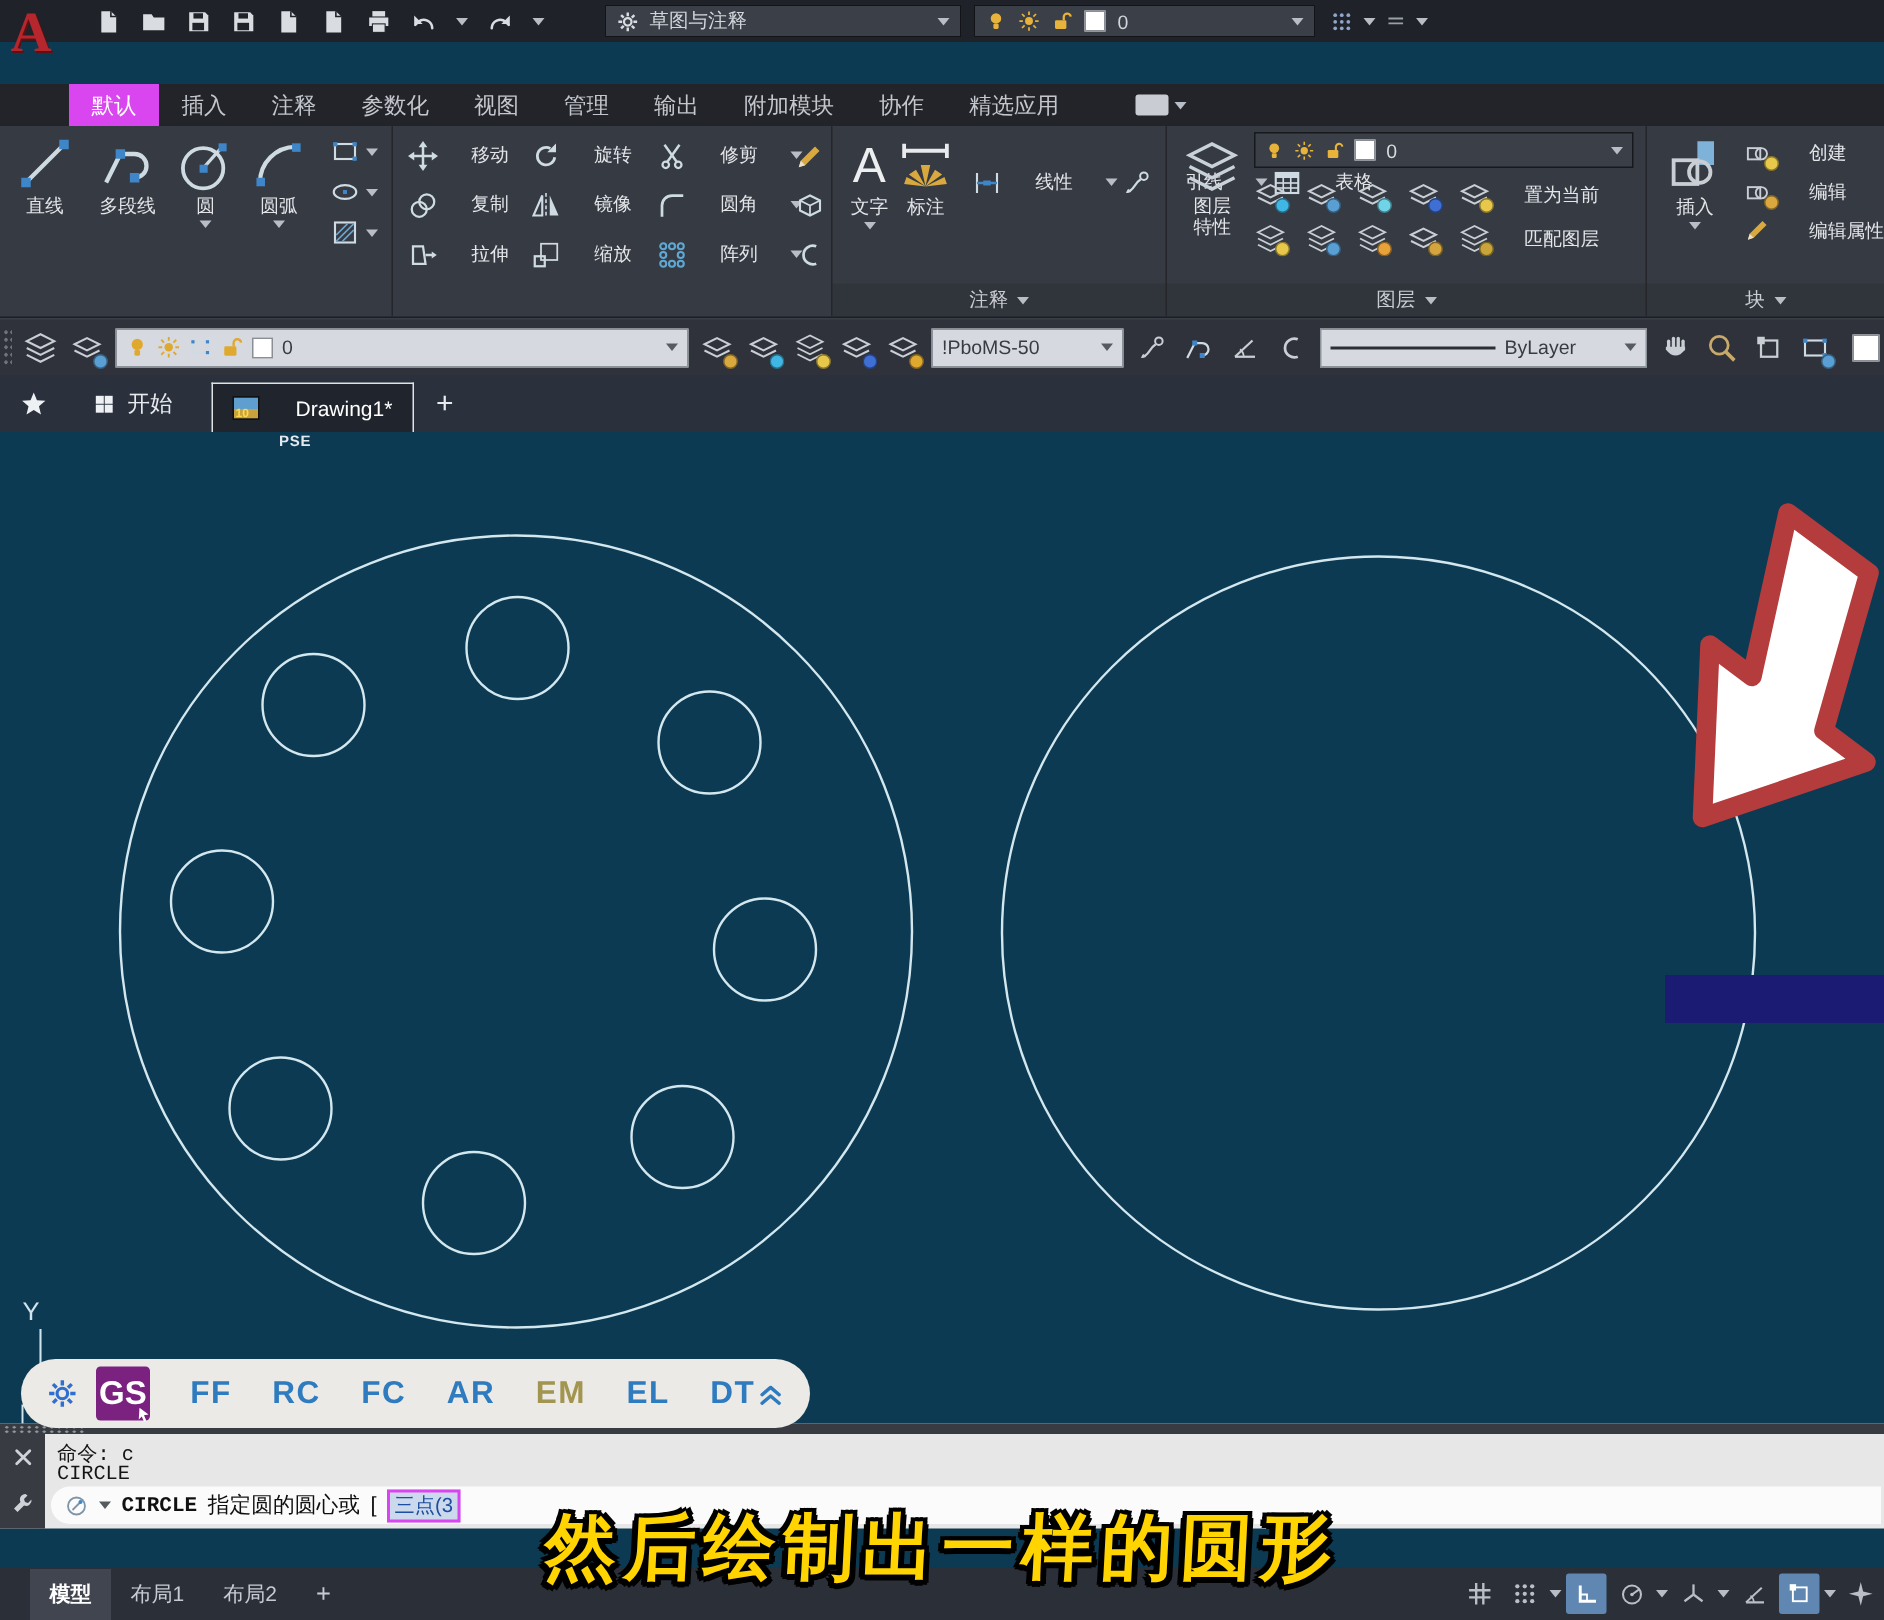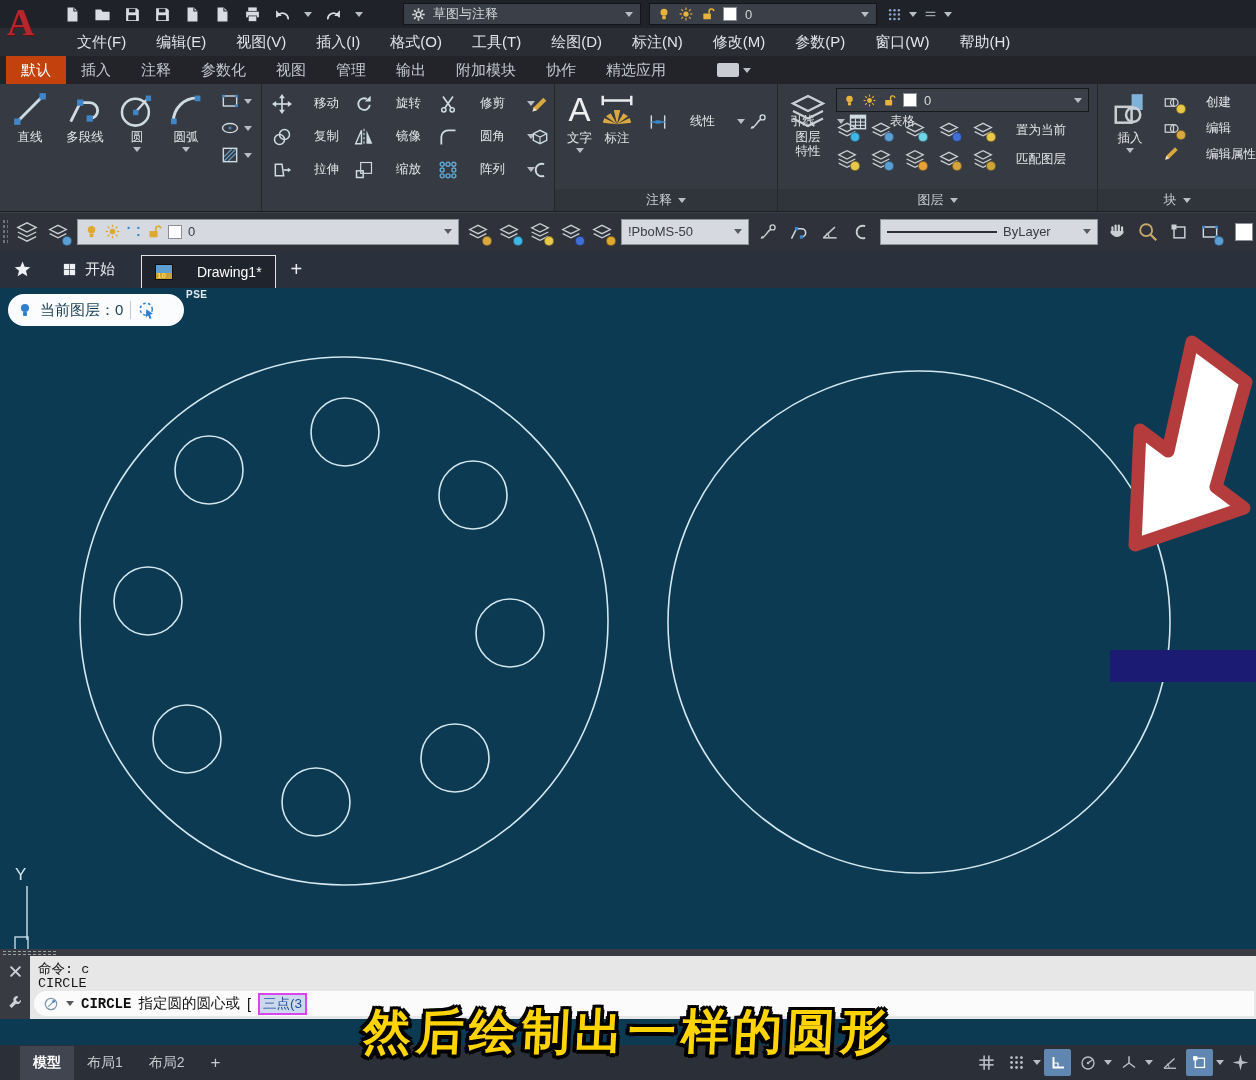--- a/index.html
+++ b/index.html
@@ -24,21 +24,21 @@
   .gold { color:#e8b33a; }
   .tbtrail { display:flex; align-items:center; gap:7px; margin-left:10px; color:#8fa6c8; }
 
   
   #menubar { top:28px; left:0; width:100%; height:28px; background:#2a2d34; display:flex; align-items:center; padding-left:62px; }
   .mi { padding:0 15px; font-size:15px; color:#e2e4e8; }
 
   
   #rtabs { top:56px; left:0; width:100%; height:28px; background:#22242a; display:flex; align-items:stretch; padding-left:6px; }
   .rtab { padding:0 15px; font-size:15px; color:#c3c6cc; display:flex; align-items:center; }
-  .rtab.active { background:#c2410c; color:#fff; }
+  .rtab.active { background:#d946ef; color:#fff;margin-left:40px; }
   .rtab-collapse { margin-left:36px; display:flex; align-items:center; gap:4px; }
   .rtab-collapse .box { width:22px; height:14px; background:#c9ccd2; border-radius:2px; }
 
   
   #ribbon { top:84px; left:0; width:100%; height:128px; background:#363a42; display:flex; border-bottom:1px solid #1c1e23; }
   .rpanel { position:relative; height:100%; border-right:1px solid #24262c; }
   .plabel { position:absolute; bottom:0; left:0; right:0; height:22px; background:rgba(0,0,0,.10);
             display:flex; align-items:center; justify-content:center; gap:6px; color:#c9ccd2; font-size:13px; }
   .bigbtn { display:flex; flex-direction:column; align-items:center; width:52px; padding-top:5px; gap:1px; }
   .bigbtn .lb { font-size:12.5px; color:#e3e5e9; white-space:nowrap; }
@@ -504,34 +504,20 @@
           <use href="#s-dots9"></use>
         </svg>
       <span class="cd"></span>
       <svg class="ic" width="13" height="13" style="color:#9aa0a8">
           <use href="#s-menu"></use>
         </svg>
       <span class="cd"></span>
     </div>
   </div>
 
-  <div id="menubar" class="abs">
-    <span class="mi">文件(F)</span>
-    <span class="mi">编辑(E)</span>
-    <span class="mi">视图(V)</span>
-    <span class="mi">插入(I)</span>
-    <span class="mi">格式(O)</span>
-    <span class="mi">工具(T)</span>
-    <span class="mi">绘图(D)</span>
-    <span class="mi">标注(N)</span>
-    <span class="mi">修改(M)</span>
-    <span class="mi">参数(P)</span>
-    <span class="mi">窗口(W)</span>
-    <span class="mi">帮助(H)</span>
-  </div>
 
   <div id="rtabs" class="abs">
     <span class="rtab active">默认</span>
     <span class="rtab">插入</span>
     <span class="rtab">注释</span>
     <span class="rtab">参数化</span>
     <span class="rtab">视图</span>
     <span class="rtab">管理</span>
     <span class="rtab">输出</span>
     <span class="rtab">附加模块</span>
@@ -1011,33 +997,44 @@
       </g>
 
       <circle cx="919" cy="334" r="251" fill="none" stroke="#d3e7ee" stroke-width="1.6"></circle>
 
       <rect x="1110" y="362" width="146" height="32" fill="#1b1b74"></rect>
 
       <path d="M1192 54 L1246 94 L1216 199 L1244 220 L1135 257 L1140 142 L1168 163 Z" fill="#ffffff" stroke="#b43c3c" stroke-width="13" stroke-linejoin="round"></path>
     </svg>
 
     
-    <div id="layer-pill" class="abs">
-      <svg class="ic" width="16" height="16" style="color:#2f7fd0">
-          <use href="#s-bulb"></use>
-        </svg>
-      <span class="txt">当前图层：0</span>
-      <span class="div"></span>
-      <svg class="ic" width="18" height="18" style="color:#2f7fd0">
-          <use href="#s-dashsel"></use>
-        </svg>
-    </div>
     <span id="pse" class="abs">PSE</span>
 
     
+    <div id="quickbar" class="abs">
+      <svg class="ic" width="26" height="26" style="color:#2f6fd0">
+          <use href="#s-gear"></use>
+        </svg>
+      <span id="gs-badge">
+          <span>GS</span>
+        <svg class="ic" width="12" height="12" style="position:absolute; right:-2px; bottom:-2px; color:#fff">
+            <use href="#s-cursor"></use>
+          </svg>
+      </span>
+      <span class="qb">FF</span>
+      <span class="qb">RC</span>
+      <span class="qb">FC</span>
+      <span class="qb">AR</span>
+      <span class="qb em">EM</span>
+      <span class="qb">EL</span>
+      <span class="qb">DT</span>
+      <svg class="ic" width="24" height="24" style="margin-left:auto; color:#2e7bc0">
+          <use href="#s-chev2up"></use>
+        </svg>
+    </div>
   </div>
 
   <div id="cmd" class="abs">
     <div class="topbar">
         <span class="topgrip"></span>
       </div>
     <div class="side">
       <svg class="ic" width="15" height="15" style="color:#cfd3d8">
           <use href="#s-x"></use>
         </svg>

